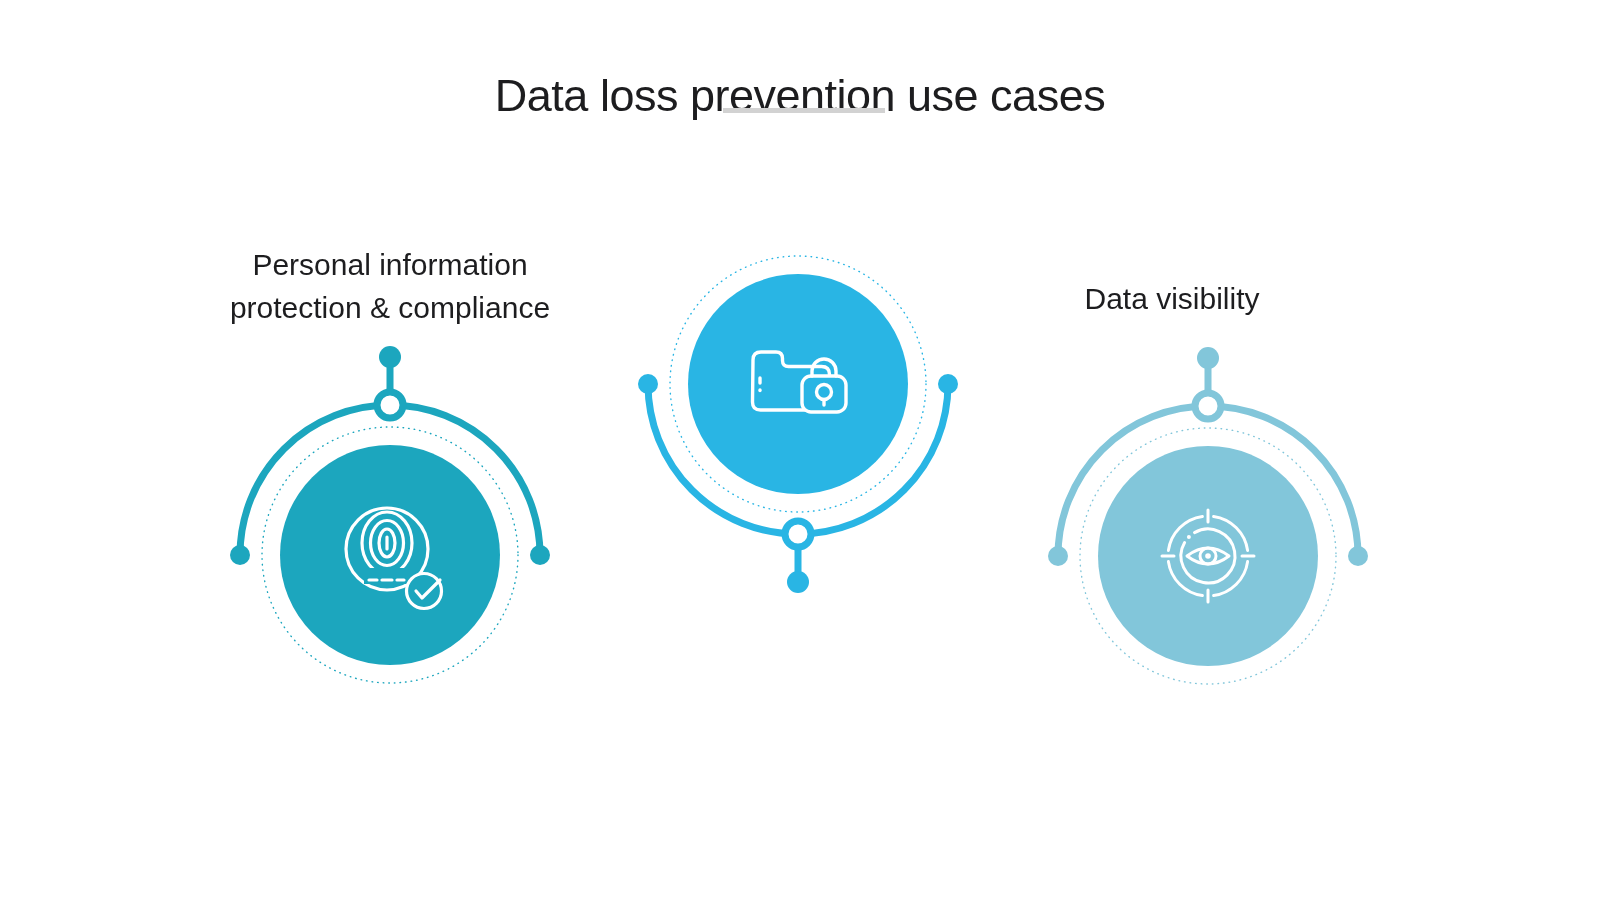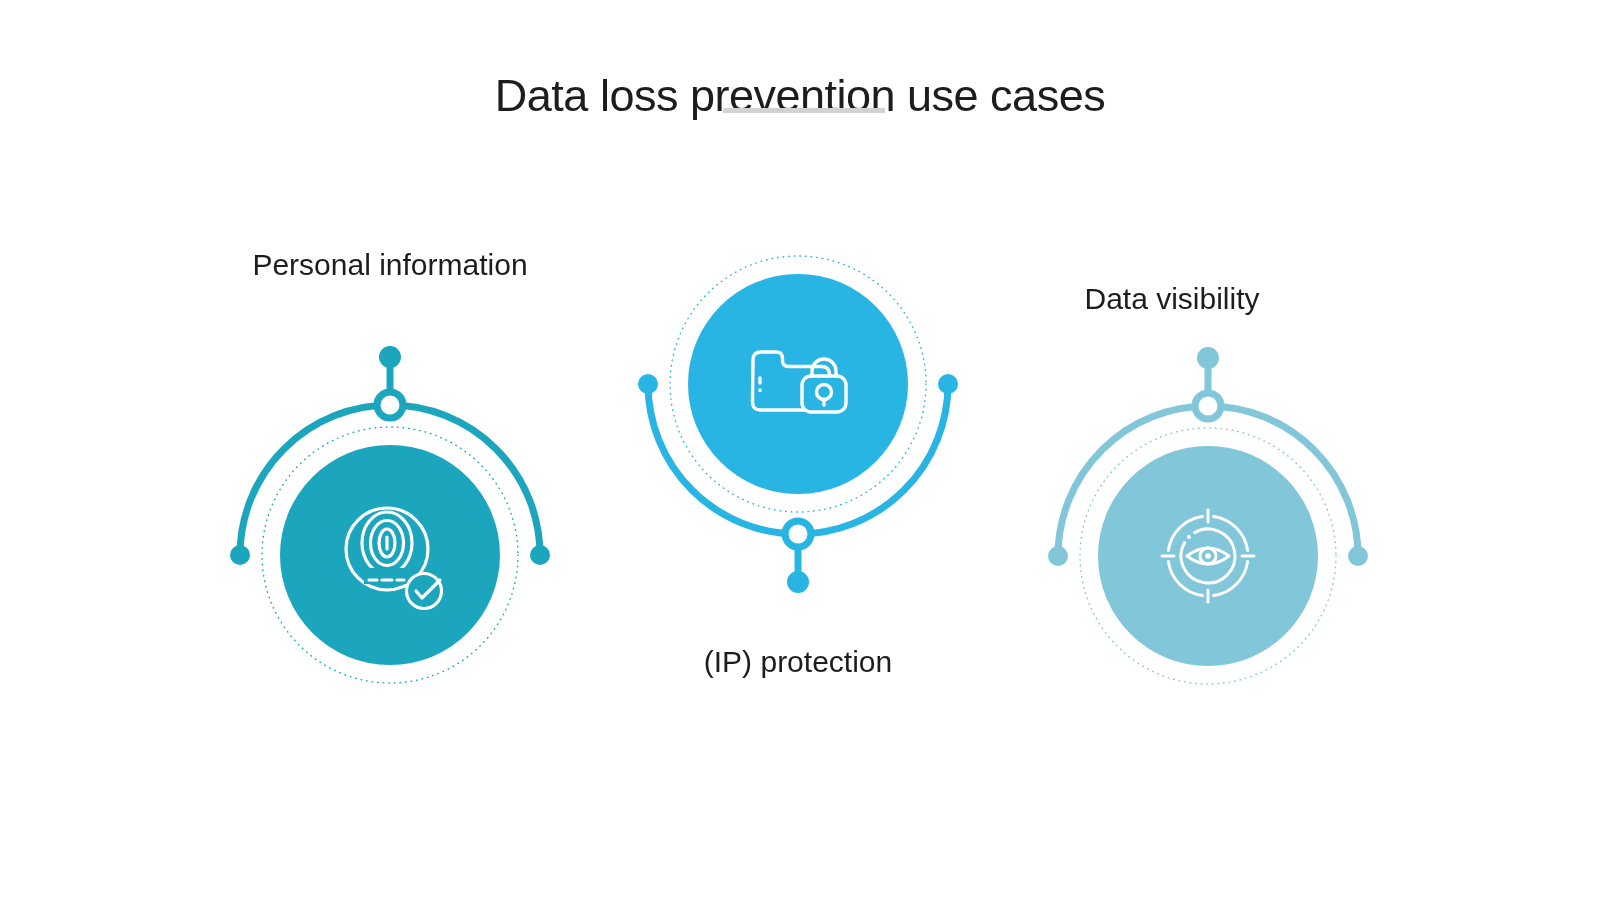--- a/index.html
+++ b/index.html
@@ -41,23 +41,23 @@
   .svg-3 { left: 1038px; top: 340px; }
 </style>
 </head>
 <body style="background-color: rgb(255, 255, 255);">
 
 <h1 class="title" style="color: rgb(29, 29, 31);">Data loss prevention use cases</h1>
 <div class="divider" style="background-color: rgb(210, 210, 210);"></div>
 
 <div class="label label-1" style="color: rgb(29, 29, 31); margin-top: 8px;">
   <span>Personal information</span>
+  <span>protection &amp; compliance</span>
 </div>
 <div class="label label-2" style="color: rgb(29, 29, 31);">
-  <span>(IP) protection</span>
 </div>
 <div class="label label-3" style="color: rgb(29, 29, 31);">
   <span>Data visibility</span>
 </div>
 
 <svg class="group-svg svg-1" width="340" height="350" viewBox="0 0 340 350" style="color: rgb(28, 166, 190);">
   <g stroke-linecap="round">
     <line x1="170" y1="20" x2="170" y2="66" stroke="currentColor" stroke-width="7"></line>
     <circle cx="170" cy="18" r="11" fill="currentColor"></circle>
     <path d="M 20 216 A 150 150 0 0 1 320 216" fill="none" stroke="currentColor" stroke-width="7"></path>

